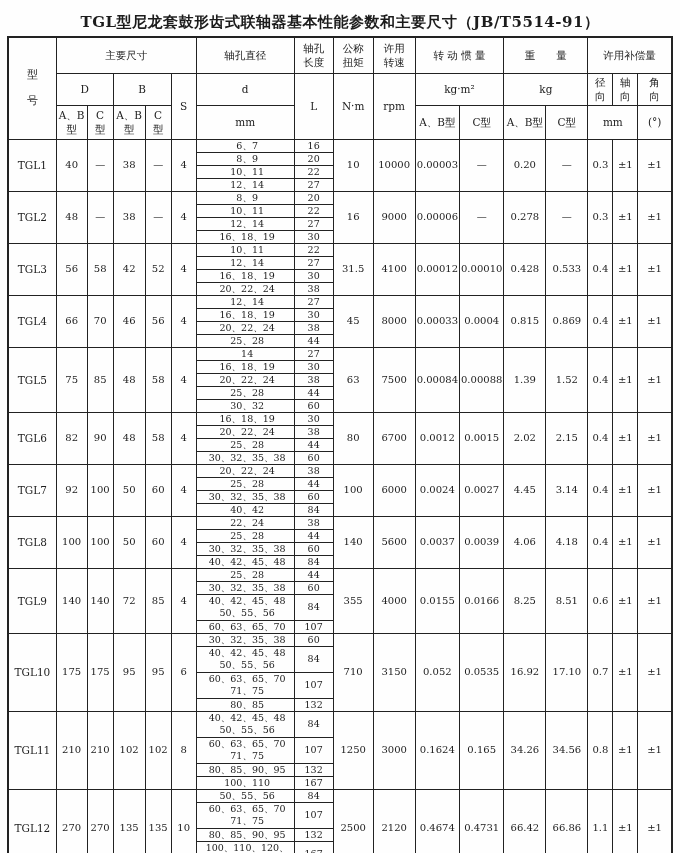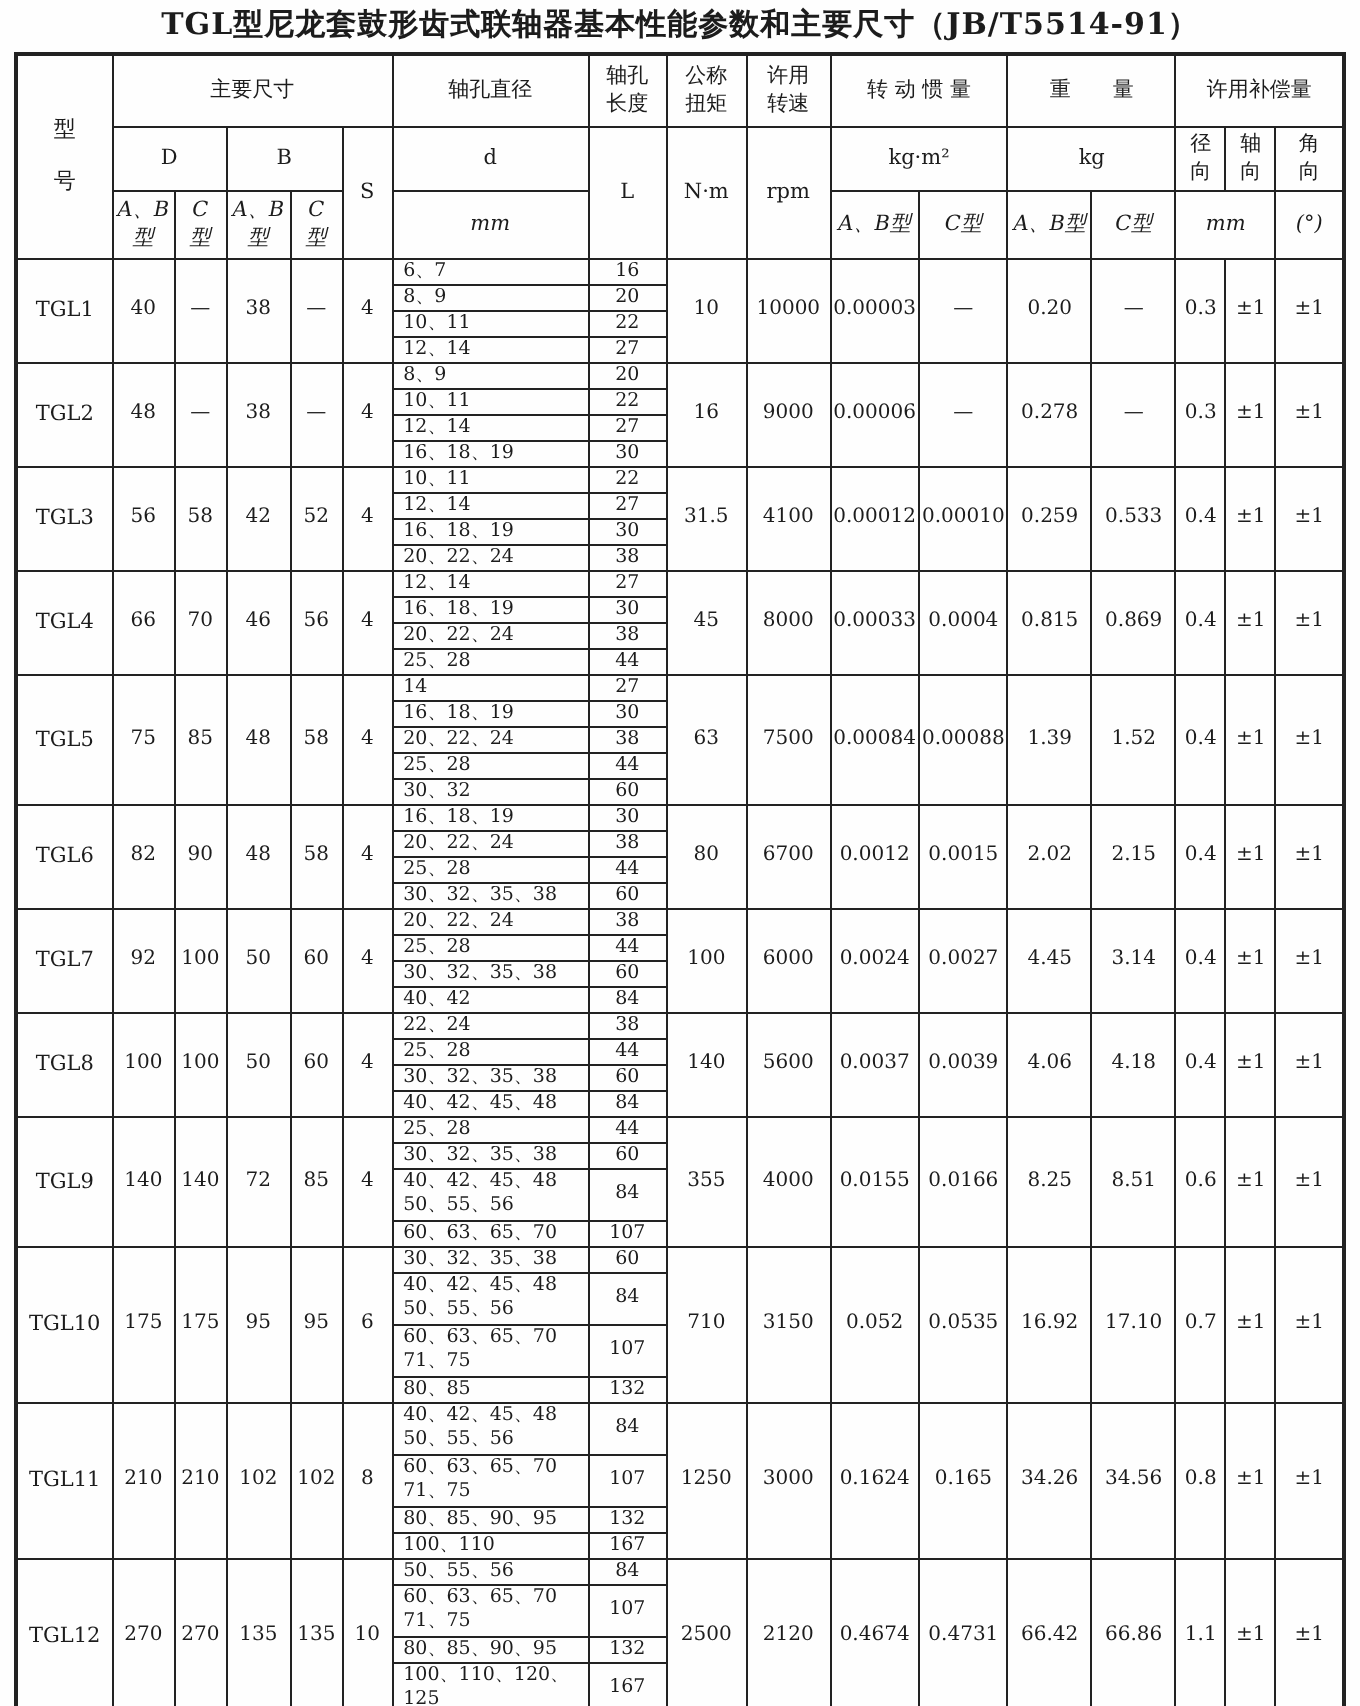--- a/index.html
+++ b/index.html
@@ -5,21 +5,21 @@
   html, body { margin: 0; padding: 0; background: #ffffff; }
   body {
     font-family: "DejaVu Serif", "Liberation Serif", serif;
     color: #1c1c1c;
   }
   .page {
     width: 680px;
     height: 853px;
     margin: 0 auto;
     box-sizing: border-box;
-    padding-top: 1px;
+    padding-top: 11px;
     background: #fefefe;
   }
   .title {
     font-size: 15px;
     font-weight: bold;
     text-align: center;
     margin: 2px 0 4px 0;
     letter-spacing: 0.5px;
     white-space: nowrap;
   }
@@ -38,31 +38,31 @@
     white-space: pre-line;
     overflow: hidden;
     box-sizing: border-box;
   }
   .spec thead th {
     font-size: 10.5px;
     line-height: 14px;
   }
   .spec thead tr.h1 { height: 36px; }
   .spec thead tr.h2 { height: 32px; }
-  .spec thead tr.h3 { height: 34px; font-style: italic; }
+  .spec thead tr.h3 { height: 34px; }
   .spec th.model-head { line-height: 26px; font-size: 11px; }
   .spec td {
     font-size: 10px;
     line-height: 12px;
   }
   .spec td.model { font-size: 10.5px; text-align: center; }
   tr.sub { height: 13px; }
   tr.sub.two { height: 26px; }
   td.bore-d {
-    text-align: left;
+    text-align: center;
     padding-left: 5px;
     font-size: 9.5px;
     line-height: 12px;
   }
   td.bore-l { font-size: 9.5px; }
 </style>
 </head>
 <body>
 
 <div class="page">
@@ -208,21 +208,21 @@
           <td rowspan="4">58</td>
           <td rowspan="4">42</td>
           <td rowspan="4">52</td>
           <td rowspan="4">4</td>
           <td class="bore-d">10、11</td>
           <td class="bore-l">22</td>
           <td rowspan="4">31.5</td>
           <td rowspan="4">4100</td>
           <td rowspan="4">0.00012</td>
           <td rowspan="4">0.00010</td>
-          <td rowspan="4">0.259</td>
+          <td rowspan="4">0.428</td>
           <td rowspan="4">0.533</td>
           <td rowspan="4">0.4</td>
           <td rowspan="4">±1</td>
           <td rowspan="4">±1</td>
         </tr>
         <tr class="sub">
           <td class="bore-d">12、14</td>
           <td class="bore-l">27</td>
         </tr>
         <tr class="sub">

